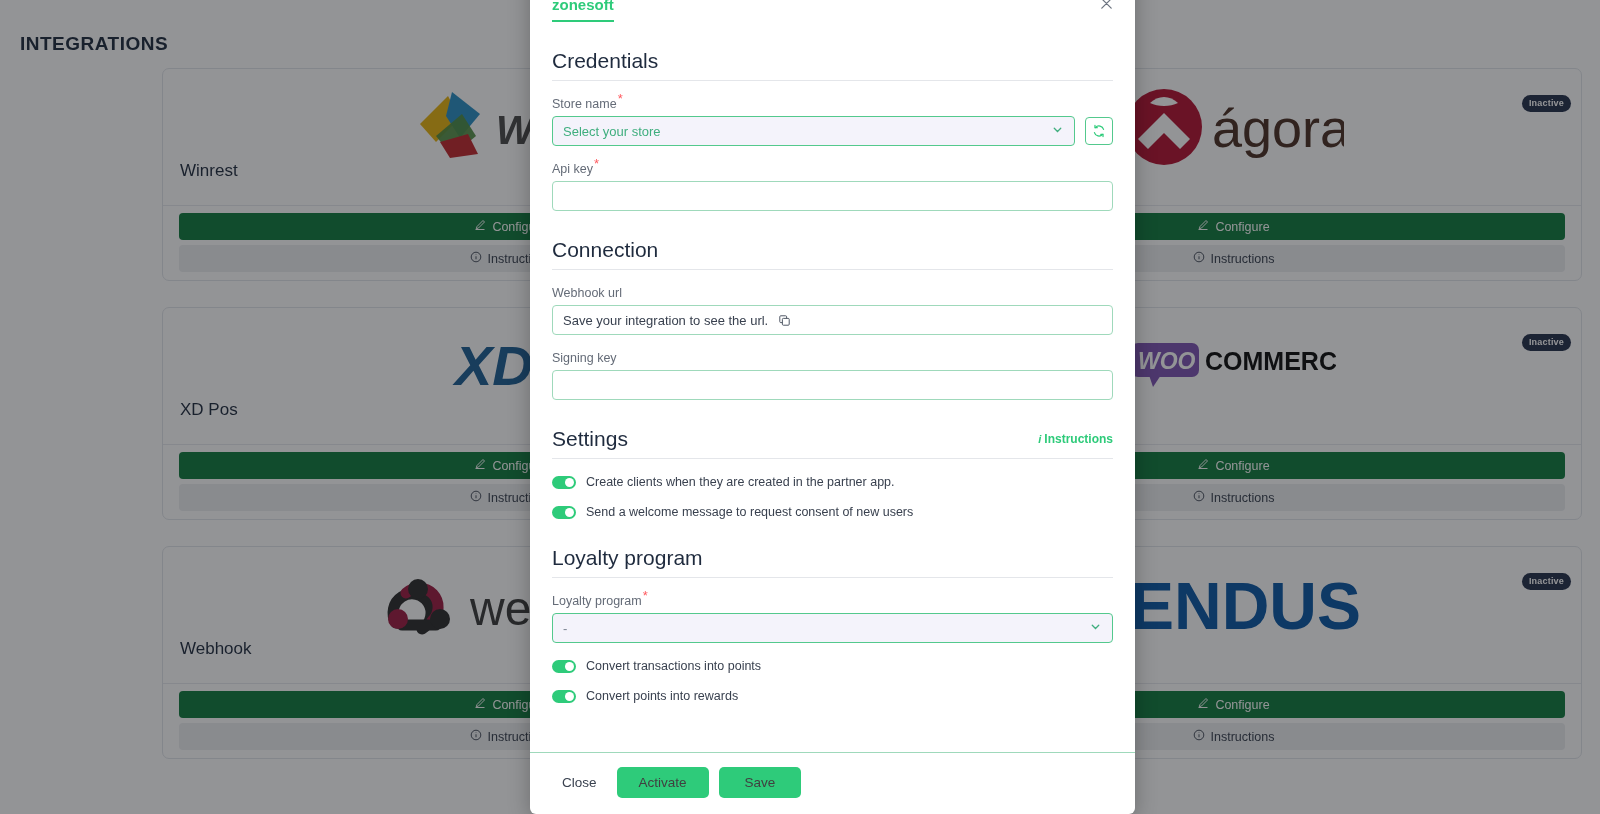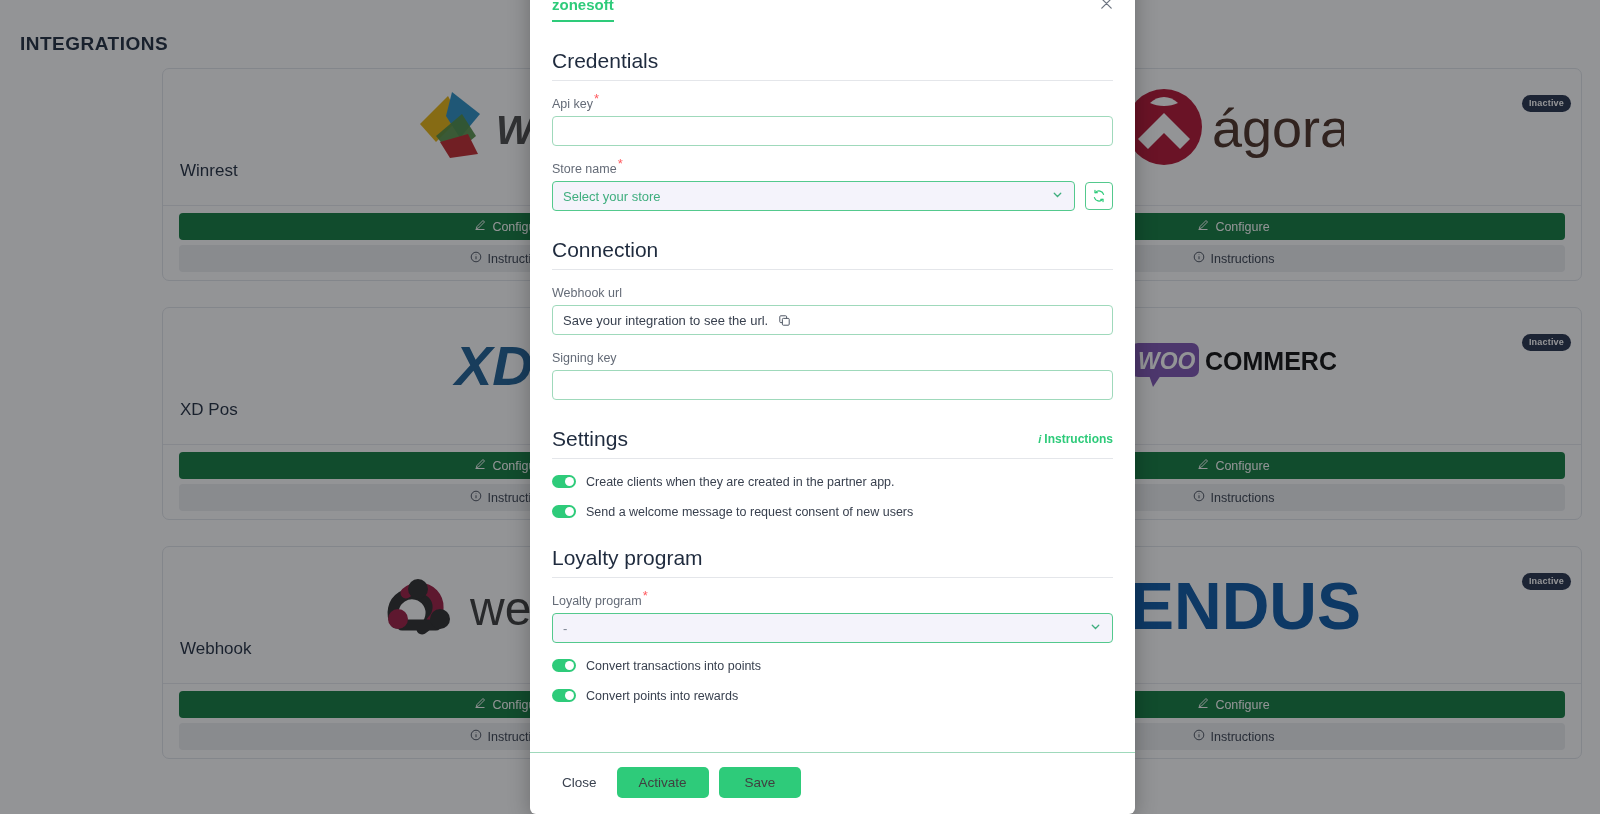--- a/index.html
+++ b/index.html
@@ -168,21 +168,21 @@
   .select-box.full { width: 100%; }
   .select-box .val-dash { color: #7b8492; }
   .refresh-btn {
     width: 28px; height: 28px;
     border: 1px solid #53c98d; border-radius: 4px;
     background: #ffffff; color: #2ecb7a;
     display: flex; align-items: center; justify-content: center;
     cursor: pointer;
   }
 
-  .toggle-row { display: flex; gap: 10px; margin-top: 16px; }
+  .toggle-row { display: flex; align-items: center; gap: 10px; margin-top: 16px; }
   .toggle {
     width: 24px; height: 13px; border-radius: 7px;
     background: #2ecb7a; position: relative; flex: 0 0 auto;
     cursor: pointer;
   }
   .toggle::after {
     content: ""; position: absolute;
     width: 9px; height: 9px; border-radius: 50%;
     background: #ffffff; top: 2px; right: 2px;
   }
@@ -444,47 +444,47 @@
   </div>
 
   <div class="modal-body">
 
     <div class="section-head">
       <div class="section-title">Credentials</div>
     </div>
 
     <div class="field">
       <label class="field-label">
-        <span>Api key</span><span class="req">*</span>
-      </label>
-      <input class="input-box" type="text" value="" style="">
-    </div>
-
-    <div class="field">
-      <label class="field-label">
         <span>Store name</span><span class="req">*</span>
       </label>
       <div class="select-row">
         <div class="select-box">
           <span>Select your store</span>
           <span class="chev">
             <svg width="13" height="13" viewBox="0 0 16 16" fill="none" stroke="#3fae7e" stroke-width="1.6" stroke-linecap="round">
                 <path d="M4 6.5 L8 10.5 L12 6.5"></path>
               </svg>
           </span>
         </div>
         <div class="refresh-btn">
           <svg width="14" height="14" viewBox="0 0 16 16" fill="none" stroke="#2ecb7a" stroke-width="1.4" stroke-linecap="round">
             <path d="M13.2 6.2a5.4 5.4 0 0 0-9.3-2.1"></path>
               <path d="M2.8 9.8a5.4 5.4 0 0 0 9.3 2.1"></path>
             <path d="M3.4 1.6v2.6h2.6"></path>
               <path d="M12.6 14.4v-2.6h-2.6"></path>
           </svg>
         </div>
       </div>
+    </div>
+
+    <div class="field">
+      <label class="field-label">
+        <span>Api key</span><span class="req">*</span>
+      </label>
+      <input class="input-box" type="text" value="" style="">
     </div>
 
     <div class="section-head">
       <div class="section-title">Connection</div>
     </div>
 
     <div class="field">
       <label class="field-label">Webhook url</label>
       <div class="input-box readonly">
         <span>Save your integration to see the url.</span>

